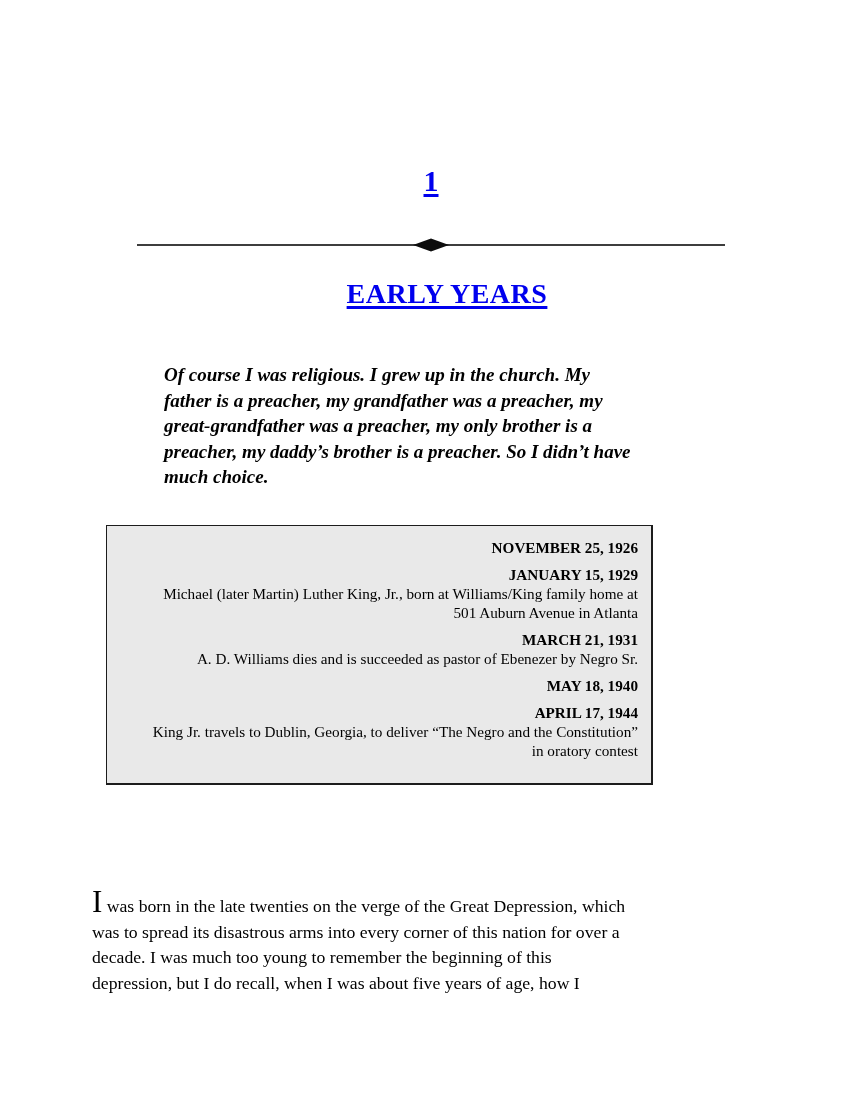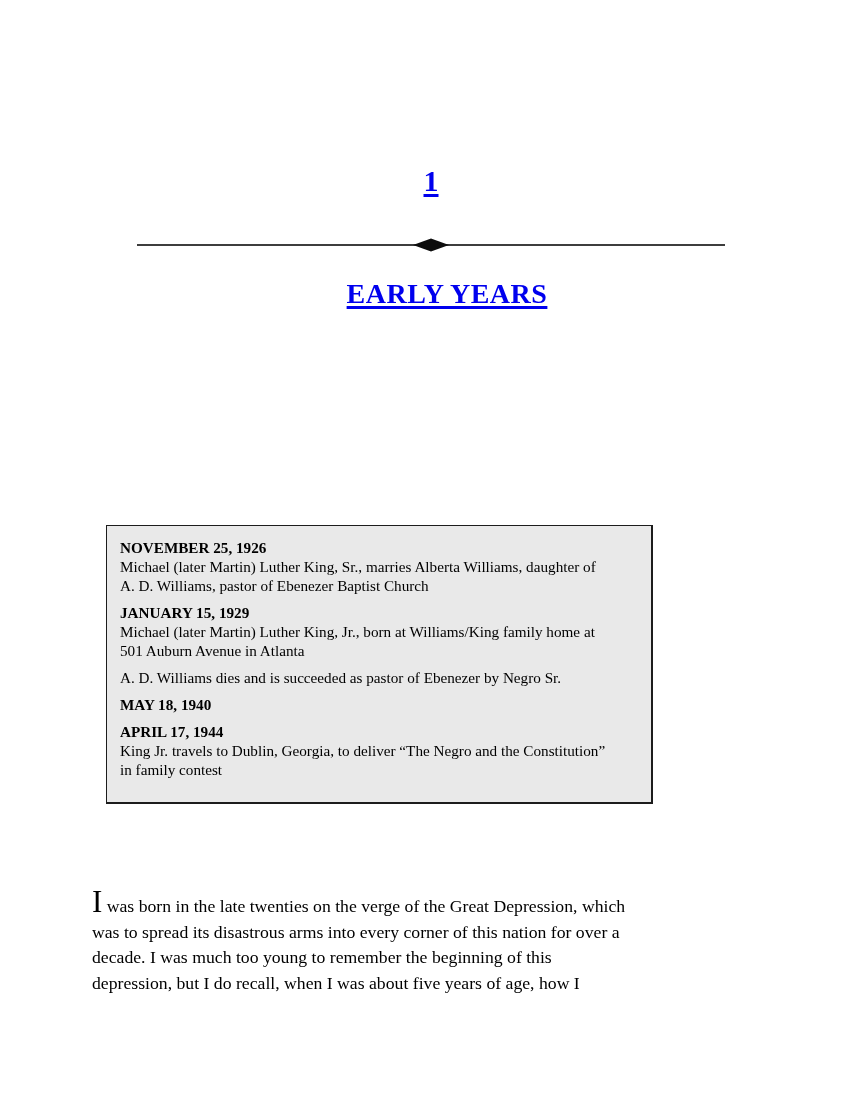--- a/index.html
+++ b/index.html
@@ -91,21 +91,21 @@
     top: 525px;
     left: 106px;
     width: 547px;
     box-sizing: border-box;
     background: #e9e9e9;
     border: 1px solid #1c1c1c;
     border-right-width: 2px;
     border-bottom-width: 2px;
     padding: 12px 13px 13px 13px;
   }
-  .tl-entry { margin-bottom: 8px; }
+  .tl-entry { margin-bottom: 8px; text-align: right; }
   .tl-entry:last-child { margin-bottom: 10px; }
   .tl-date {
     font-size: 15.2px;
     line-height: 19px;
     font-weight: bold;
   }
   .tl-text {
     font-size: 15.2px;
     line-height: 19px;
     white-space: pre-line;
@@ -142,42 +142,46 @@
       <svg width="36" height="14" viewBox="0 0 36 14" xmlns="http://www.w3.org/2000/svg">
         <polygon points="0,7 18,0.5 36,7 18,13.5" fill="#0d0d0d"></polygon>
       </svg>
     </span>
   </div>
 
   <div class="chapter-title">
     <a class="booklink" href="#">EARLY YEARS</a>
   </div>
 
+  <div class="epigraph">Of course I was religious. I grew up in the church. My
+father is a preacher, my grandfather was a preacher, my
+great-grandfather was a preacher, my only brother is a
+preacher, my daddy’s brother is a preacher. So I didn’t have
+much choice.</div>
 
   <div class="timeline-box">
     <div class="tl-entry">
       <div class="tl-date">NOVEMBER 25, 1926</div>
-      <div class="tl-text">Michael (later Martin) Luther King, Sr., marries Alberta Williams, daughter of
-A. D. Williams, pastor of Ebenezer Baptist Church</div>
     </div>
     <div class="tl-entry">
       <div class="tl-date">JANUARY 15, 1929</div>
       <div class="tl-text">Michael (later Martin) Luther King, Jr., born at Williams/King family home at
 501 Auburn Avenue in Atlanta</div>
     </div>
     <div class="tl-entry">
+      <div class="tl-date">MARCH 21, 1931</div>
       <div class="tl-text">A. D. Williams dies and is succeeded as pastor of Ebenezer by Negro Sr.</div>
     </div>
     <div class="tl-entry">
       <div class="tl-date">MAY 18, 1940</div>
     </div>
     <div class="tl-entry">
       <div class="tl-date">APRIL 17, 1944</div>
       <div class="tl-text">King Jr. travels to Dublin, Georgia, to deliver “The Negro and the Constitution”
-in family contest</div>
+in oratory contest</div>
     </div>
   </div>
 
   <div class="body-para"><span class="initial-cap">I</span><span> was born in the late twenties on the verge of the Great Depression, which
 was to spread its disastrous arms into every corner of this nation for over a
 decade. I was much too young to remember the beginning of this
 depression, but I do recall, when I was about five years of age, how I</span></div>
 
 </div>
 

